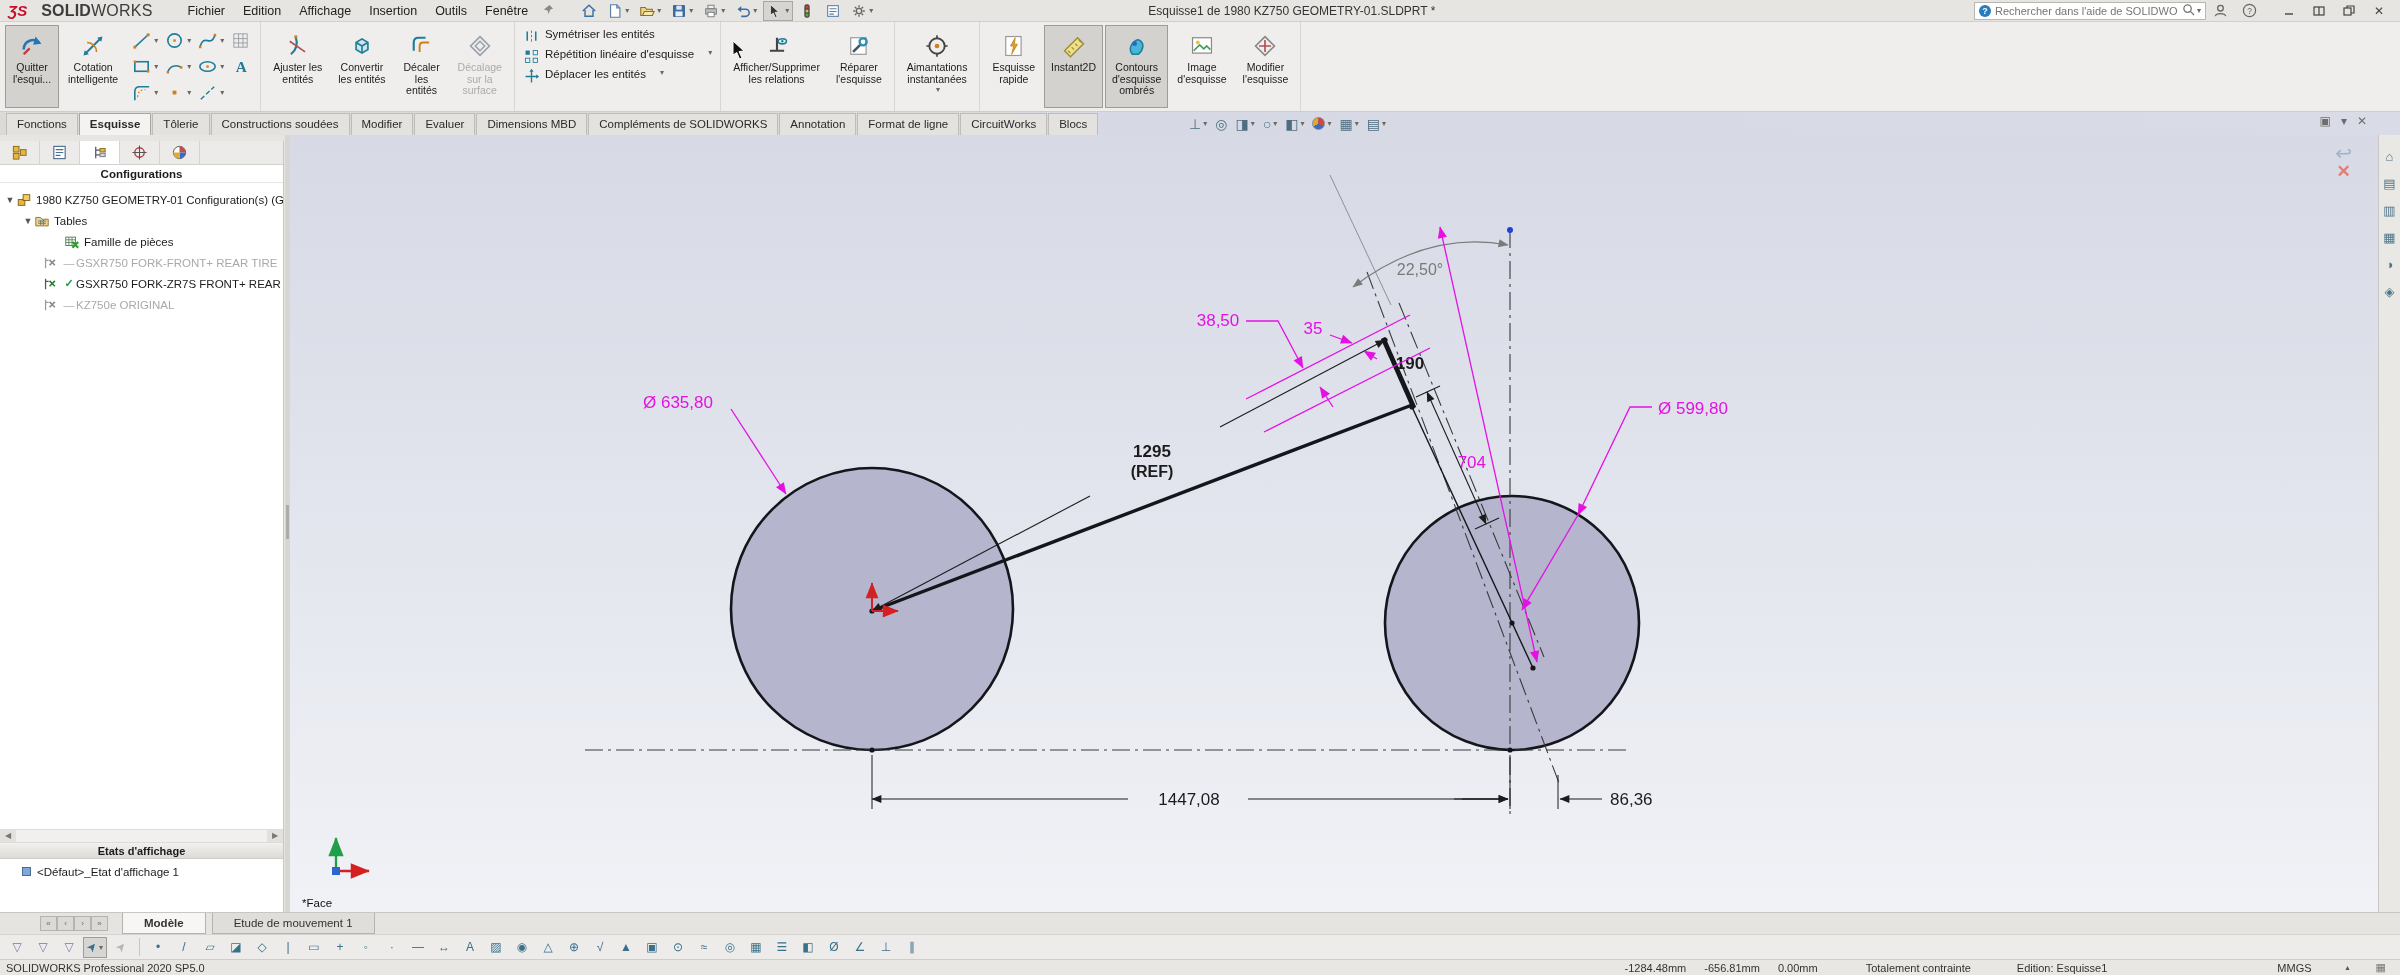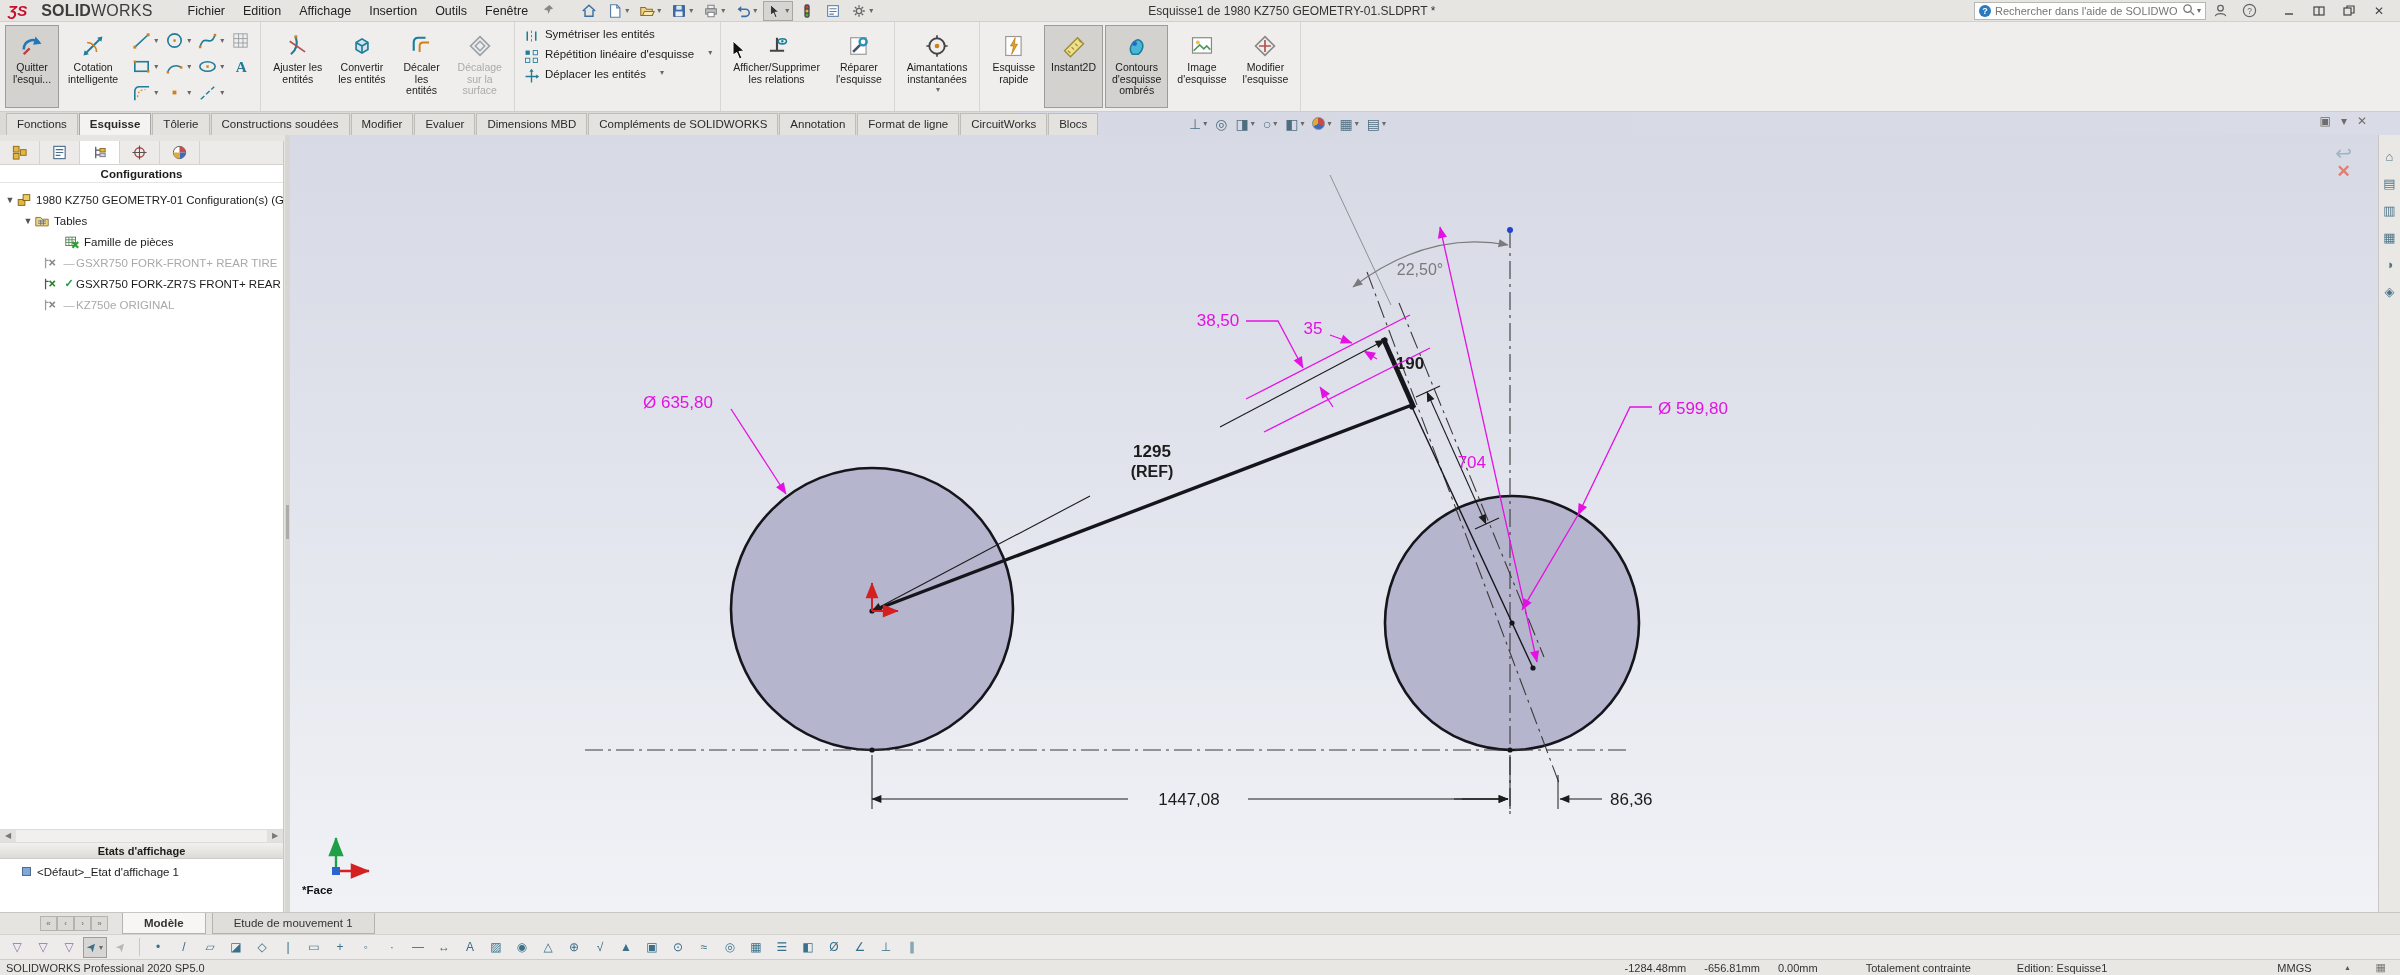--- a/index.html
+++ b/index.html
@@ -81,21 +81,21 @@
   .pscroll .sb { width:16px; text-align:center; color:#7a7874; font-size:8px; background:#e3e1de; height:12px; line-height:12px; }
   .dsheader { position:absolute; left:0; top:702px; width:283px; height:16px; background:linear-gradient(#f2f1ef,#dddbd8); border-bottom:1px solid #cfcdc9; text-align:center; font-weight:bold; font-size:11px; line-height:16px; }
   .dsitem { position:absolute; left:0; top:722px; width:283px; height:18px; font-size:11.5px; line-height:18px; padding-left:22px; white-space:nowrap; }
   .dsitem .dsq { display:inline-block; width:9px; height:9px; background:#7fa8d9; border:1px solid #4a6c96; margin-right:6px; }
   #splitter { position:absolute; left:285px; top:0; width:5px; height:777px; background:#d8d6d2; }
   #splitter .grip { position:absolute; left:1px; top:370px; width:3px; height:34px; background:#aeaca8; }
 
   
   #viewport { position:absolute; left:290px; top:0; width:2088px; height:777px; background:linear-gradient(180deg,#d7dae5 0%,#dee1ea 32%,#e8eaf1 68%,#f1f2f6 100%); overflow:hidden; }
   #viewport svg.scene { position:absolute; left:0; top:0; }
-  .facelabel { position:absolute; left:12px; bottom:16px; font-size:11.5px; font-weight:bold; color:#111; }
+  .facelabel { position:absolute; left:12px; bottom:3px; font-size:11.5px; font-weight:normal; color:#111; }
   .confcorner { position:absolute; right:26px; top:8px; display:flex; flex-direction:column; align-items:center; }
   .confcorner .cc1 { color:#9fb4c6; font-size:20px; line-height:20px; }
   .confcorner .cc2 { color:#e07f75; font-size:17px; line-height:18px; font-weight:bold; }
   .dt { font-family:"Liberation Sans",sans-serif; }
 
   
   #taskpane { position:absolute; right:0; top:0; width:22px; height:777px; background:#e9e8e5; border-left:1px solid #c9c7c3; display:flex; flex-direction:column; align-items:center; padding-top:8px; }
   #taskpane span { font-size:13px; color:#4e7587; margin:6px 0; }
 
   

